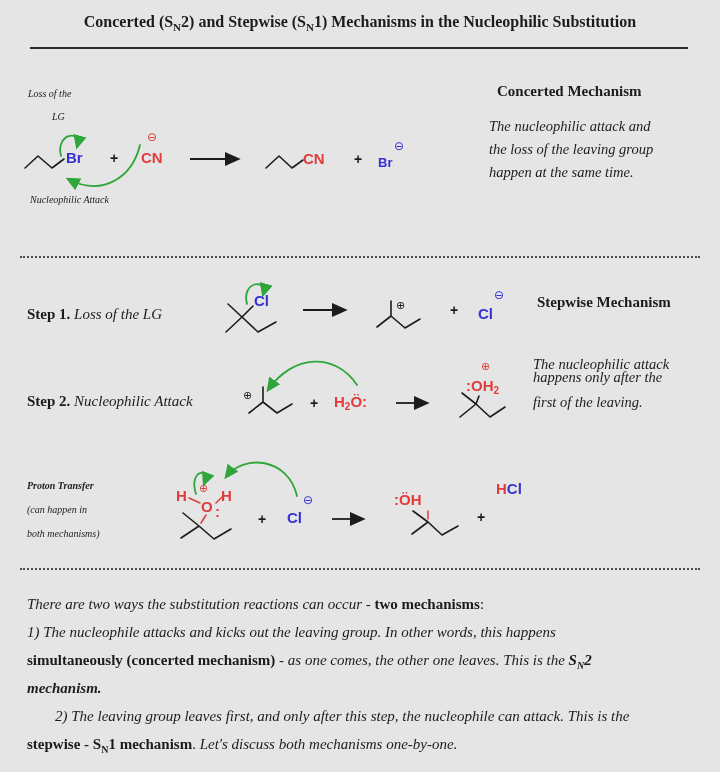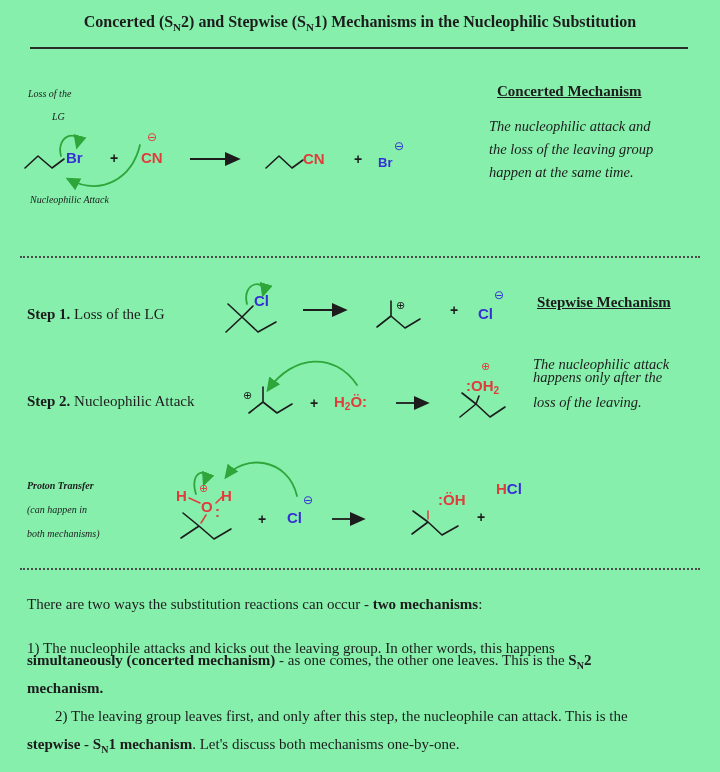--- a/index.html
+++ b/index.html
@@ -1,27 +1,27 @@
 <!DOCTYPE html>
 <html style="--blue: #3530d4; --red: #e03c3c; --green: #2fa63a;"><head>
 <meta charset="utf-8">
 <style>
   html,body{margin:0;padding:0;background:#ffffff;}
-  #canvas{position:relative;width:720px;height:772px;background:#86efac;
+  #canvas{position:relative;width:720px;height:772px;background:#e5e5e5;
           font-family:"Liberation Serif",serif;color:#1c1c1c;overflow:hidden;}
   .abs{position:absolute;white-space:nowrap;}
-  .it{}
+  .it{font-style:italic;}
   .b{font-weight:bold;}
   .title{top:13px;left:0;width:720px;text-align:center;font-size:16px;font-weight:bold;}
   .title sub{font-size:11px;}
   .hr{position:absolute;top:47px;left:30px;width:658px;height:0;border-top:2.5px solid #2b2b2b;}
   .dotted{position:absolute;left:20px;width:680px;height:0;border-top:2px dotted #4a4a4a;}
   .lbl{font-size:10px;font-style:italic;}
   .steplabel{font-size:15px;}
-  .heading{font-size:15px;font-weight:bold;text-decoration:underline;}
+  .heading{font-size:15px;font-weight:bold;}
   .desc{font-size:14.5px;font-style:italic;}
   .fl{font-size:15px;}
   .fl sub{font-size:10px;}
   .chem{font-family:"Liberation Sans",sans-serif;font-weight:bold;font-size:15px;}
   .chem sub{font-size:10px;vertical-align:-3px;}
   .chem.small{font-size:13px;}
   .blue{color:var(--blue);}
   .red{color:var(--red);}
   .circ{font-family:"DejaVu Sans",sans-serif;font-size:12px;font-weight:normal;line-height:1;}
   .circ.tiny{font-size:11px;}
@@ -142,40 +142,40 @@
   <span class="abs heading" style="left:537px;top:294px;">Stepwise Mechanism</span>
 
   <span class="abs steplabel" style="left:27px;top:393px;"><span class="b">Step 2.</span><span class="it"> Nucleophilic Attack</span></span>
   <span class="abs circ tiny" style="left:243px;top:390px;">⊕</span>
   <span class="abs plus" style="left:310px;top:395px;">+</span>
   <span class="abs chem red" style="left:334px;top:393px;"><span>H</span><sub>2</sub><span>Ö:</span></span>
   <span class="abs circ tiny red" style="left:481px;top:361px;">⊕</span>
   <span class="abs chem red" style="left:466px;top:377px;"><span>:OH</span><sub>2</sub></span>
   <span class="abs desc" style="left:533px;top:344px;margin-top:12px;">The nucleophilic attack</span>
   <span class="abs desc" style="left:533px;top:369px;">happens only after the</span>
-  <span class="abs desc" style="left:533px;top:394px;">loss of the leaving.</span>
+  <span class="abs desc" style="left:533px;top:394px;">first of the leaving.</span>
 
   <span class="abs lbl b" style="left:27px;top:480px;">Proton Transfer</span>
   <span class="abs lbl" style="left:27px;top:504px;">(can happen in</span>
   <span class="abs lbl" style="left:27px;top:528px;">both mechanisms)</span>
 
   <span class="abs chem red" style="left:176px;top:487px;">H</span>
   <span class="abs circ tiny red" style="left:199px;top:483px;">⊕</span>
   <span class="abs chem red" style="left:201px;top:498px;">O</span>
   <span class="abs chem red" style="left:215px;top:503px;">:</span>
   <span class="abs chem red" style="left:221px;top:487px;">H</span>
   <span class="abs plus" style="left:258px;top:511px;">+</span>
   <span class="abs chem blue" style="left:287px;top:509px;">Cl</span>
   <span class="abs circ blue" style="left:303px;top:494px;">⊖</span>
-  <span class="abs chem red" style="left:438px;top:491px;">:ÖH</span>
+  <span class="abs chem red" style="left:394px;top:491px;">:ÖH</span>
   <span class="abs plus" style="left:477px;top:509px;">+</span>
   <span class="abs chem" style="left:496px;top:480px;"><span class="red">H</span><span class="blue">Cl</span></span>
 
   <div class="dotted" style="top:568px;"></div>
 
   <div class="abs fl" style="left:27px;top:596px;"><span class="it">There are two ways the substitution reactions can occur</span><span> - </span><span class="b">two mechanisms</span><span>:</span></div>
-  <div class="abs fl it" style="left:27px;top:624px;margin-top:16px;">1) The nucleophile attacks and kicks out the leaving group. In other words, this happens</div>
+  <div class="abs fl it" style="left:27px;top:624px;">1) The nucleophile attacks and kicks out the leaving group. In other words, this happens</div>
   <div class="abs fl" style="left:27px;top:652px;"><span class="b">simultaneously (concerted mechanism)</span><span> - </span><span class="it">as one comes, the other one leaves. This is the </span><span class="b it"><span>S</span><sub>N</sub><span>2</span></span></div>
   <div class="abs fl b it" style="left:27px;top:680px;">mechanism.</div>
   <div class="abs fl it" style="left:27px;top:708px;margin-left:28px;">2) The leaving group leaves first, and only after this step, the nucleophile can attack. This is the</div>
   <div class="abs fl" style="left:27px;top:736px;"><span class="b"><span>stepwise - S</span><sub>N</sub><span>1 mechanism</span></span><span>. </span><span class="it">Let's discuss both mechanisms one-by-one.</span></div>
 
 </div>
 
 </body></html>

